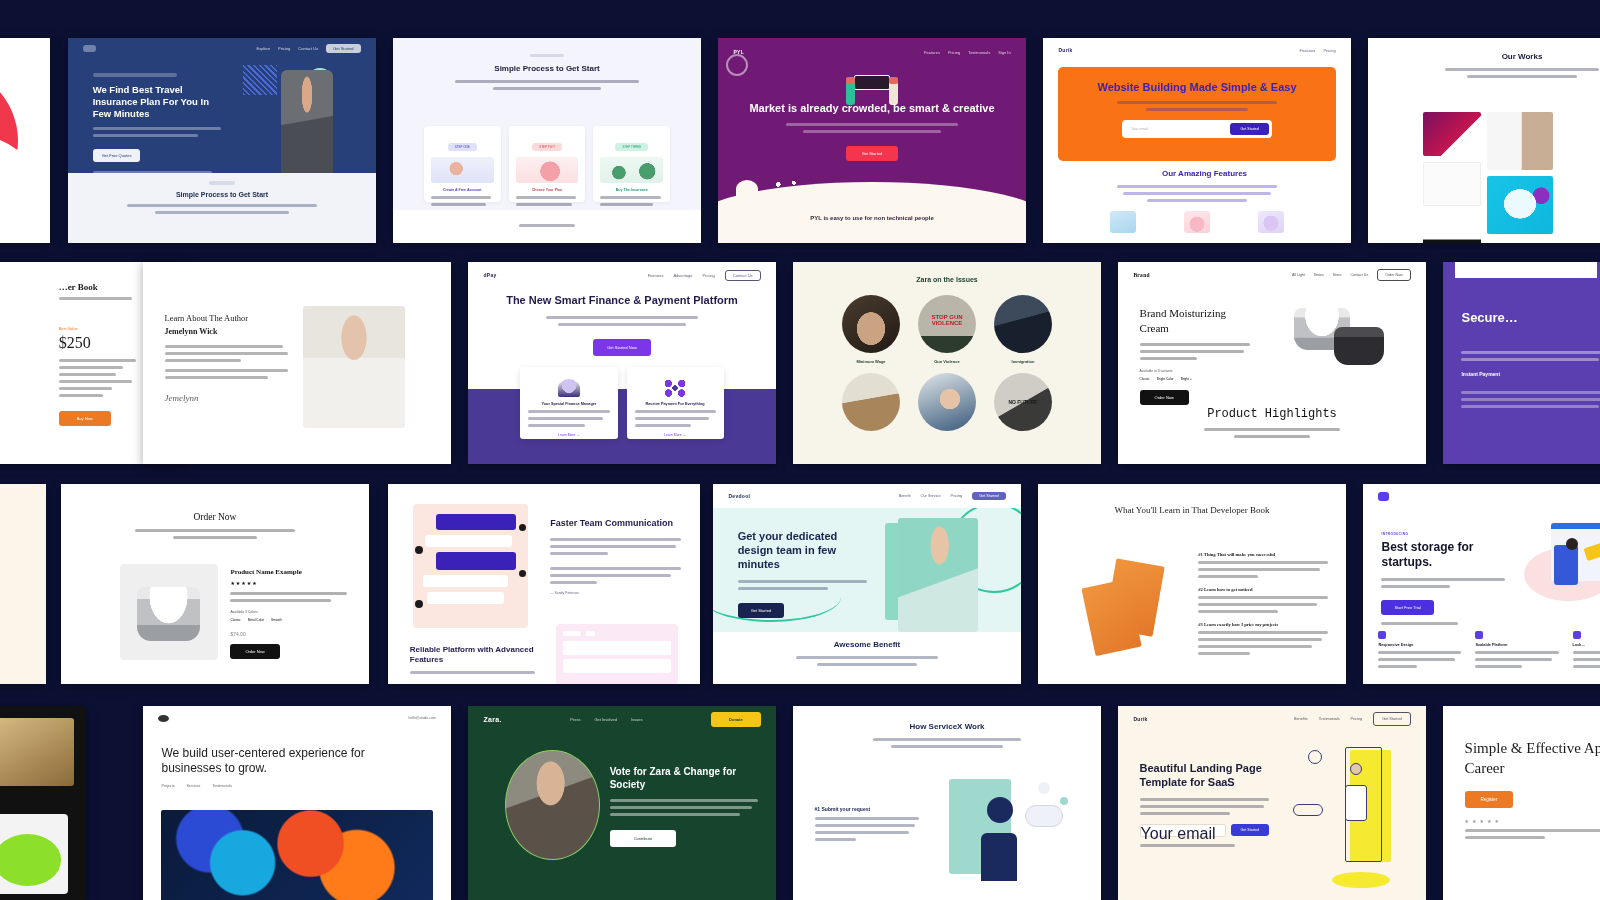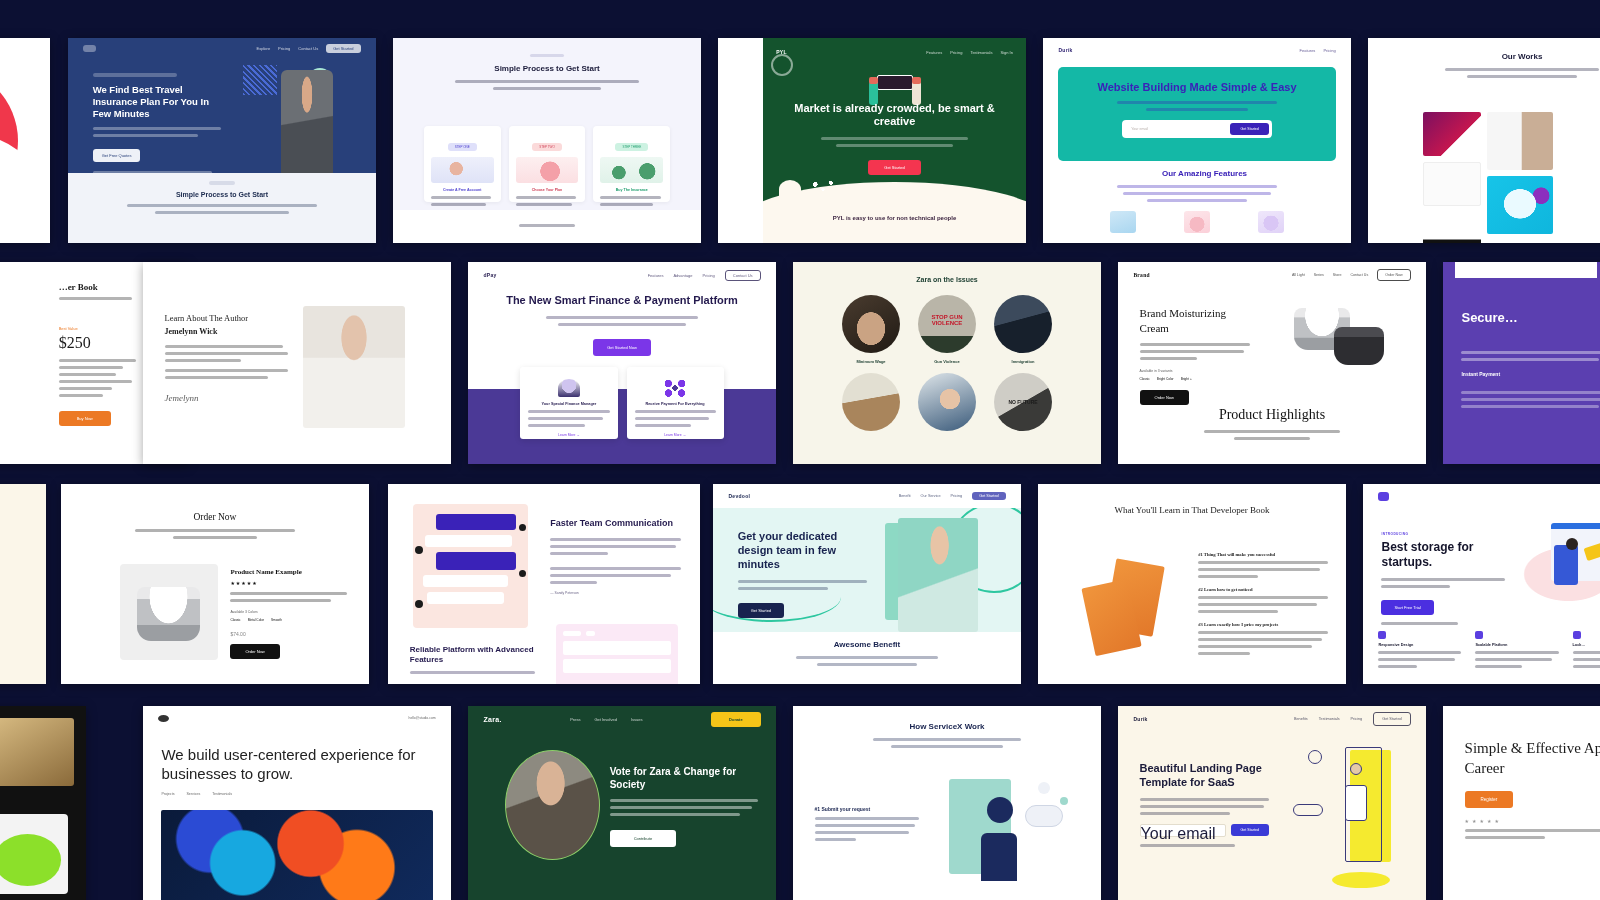--- a/index.html
+++ b/index.html
@@ -150,21 +150,21 @@
           <div class="lorem" style="width:96%;"></div><div class="lorem" style="width:84%;"></div><div class="lorem" style="width:70%;"></div>
         </div>
       </div>
       <div style="position:absolute;left:0;right:0;bottom:0;height:16%;background:#fff;">
         <div class="lorem" style="width:18%;margin:14px auto 0;color:#1b1b3a;"></div>
       </div>
     </div>
   </div>
 
   <div class="card" style="left:718px;top:38px;width:308px;height:205px;">
-    <div class="inner" style="background:#14532d;color:#fff;margin-left:45px;">
+    <div class="inner" style="background:#701a75;color:#fff;">
       <div class="nav" style="font-size:4px;height:14%;">
         <div class="logo" style="font-size:5px;">PYL</div>
         <div class="navlinks">
           <span>Features</span>
           <span>Pricing</span>
           <span>Testimonials</span>
           <span>Sign In</span>
         </div>
       </div>
       <div style="position:absolute;left:8px;top:16px;width:22px;height:22px;border-radius:50%;border:2px solid rgba(255,255,255,.5);"></div>
@@ -199,21 +199,21 @@
 
   <div class="card" style="left:1043px;top:38px;width:308px;height:205px;">
     <div class="inner" style="background:#fff;color:#2a1d6e;">
       <div class="nav" style="font-size:4px;height:12%;">
         <div class="logo" style="font-size:5px;">Durik</div>
         <div class="navlinks">
           <span>Features</span>
           <span>Pricing</span>
         </div>
       </div>
-      <div style="position:absolute;left:5%;right:5%;top:14%;height:46%;background:#14b8a6;border-radius:5px;text-align:center;padding-top:14px;">
+      <div style="position:absolute;left:5%;right:5%;top:14%;height:46%;background:#f97316;border-radius:5px;text-align:center;padding-top:14px;">
         <div class="h1" style="font-size:11px;color:#3a22b8;">Website Building Made Simple &amp; Easy</div>
         <div style="width:58%;margin:7px auto 0;color:#3a22b8;">
             <div class="lorem"></div>
             <div class="lorem" style="width:64%;margin-left:18%;"></div>
           </div>
         <div style="margin:9px auto 0;width:54%;display:flex;background:#fff;border-radius:4px;padding:3px;align-items:center;">
           <div style="flex:1;font-size:3.6px;color:#b9b0ac;text-align:left;padding-left:6px;">Your email</div>
           <div class="btn" style="background:#3a22b8;color:#fff;font-size:3.6px;padding:4px 10px;">Get Started</div>
         </div>
       </div>
@@ -401,21 +401,21 @@
         <div style="display:flex;gap:7px;margin-top:4px;font-size:3.2px;">
           <span>Classic</span>
           <span>Bright Color</span>
           <span>Bright +</span>
         </div>
         <div class="btn" style="margin-top:9px;background:#111;color:#fff;font-size:4px;padding:5px 15px;">Order Now</div>
       </div>
       <div class="jar" style="position:absolute;left:57%;top:23%;width:56px;height:42px;"></div>
       <div class="jar-dark" style="position:absolute;left:70%;top:32%;width:50px;height:38px;"></div>
       <div style="position:absolute;left:0;right:0;top:72%;text-align:center;">
-        <div style="font-family:Liberation Serif, serif;font-size:14px;">Product Highlights</div>
+        <div style="font-family:Liberation Mono, monospace;font-size:12px;">Product Highlights</div>
         <div style="width:44%;margin:7px auto 0;color:#111;">
             <div class="lorem"></div>
             <div class="lorem" style="width:56%;margin-left:22%;"></div>
           </div>
       </div>
     </div>
   </div>
 
   <div class="card" style="left:1443px;top:262px;width:308px;height:202px;">
     <div class="inner" style="background:#5b3fb0;color:#fff;">
@@ -657,21 +657,21 @@
     </div>
   </div>
 
   <div class="card" style="left:143px;top:706px;width:308px;height:200px;">
     <div class="inner" style="background:#fff;color:#222;">
       <div class="nav" style="font-size:3.4px;height:12%;">
         <div style="width:11px;height:7px;background:#333;border-radius:50%;"></div>
         <div style="opacity:.7;">hello@studio.com</div>
       </div>
       <div style="position:absolute;left:6%;right:8%;top:20%;">
-        <div class="h1" style="font-size:15px;font-weight:normal;">We build user-centered experience for businesses to grow.</div>
+        <div class="h1" style="font-size:12px;font-weight:normal;">We build user-centered experience for businesses to grow.</div>
         <div style="display:flex;gap:12px;margin-top:8px;font-size:3.6px;opacity:.7;">
           <span>Projects</span>
           <span>Services</span>
           <span>Testimonials</span>
         </div>
       </div>
       <div class="ph-abstract" style="position:absolute;left:6%;right:6%;top:52%;bottom:0;border-radius:2px;"></div>
     </div>
   </div>
 

